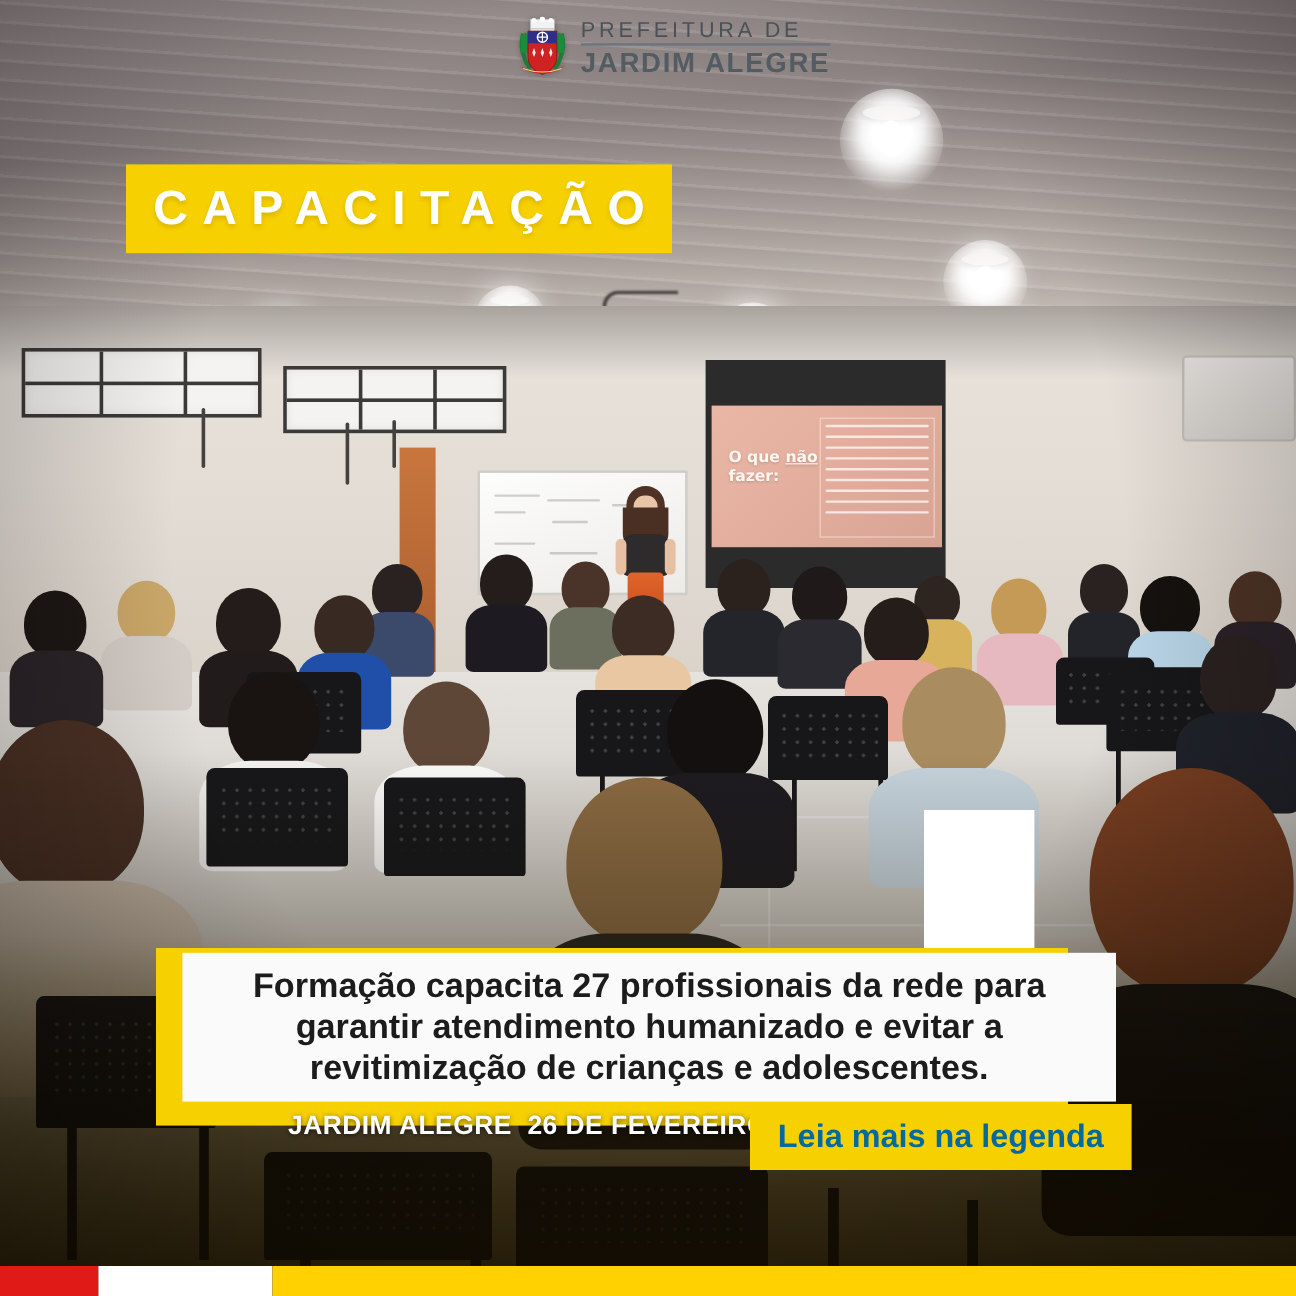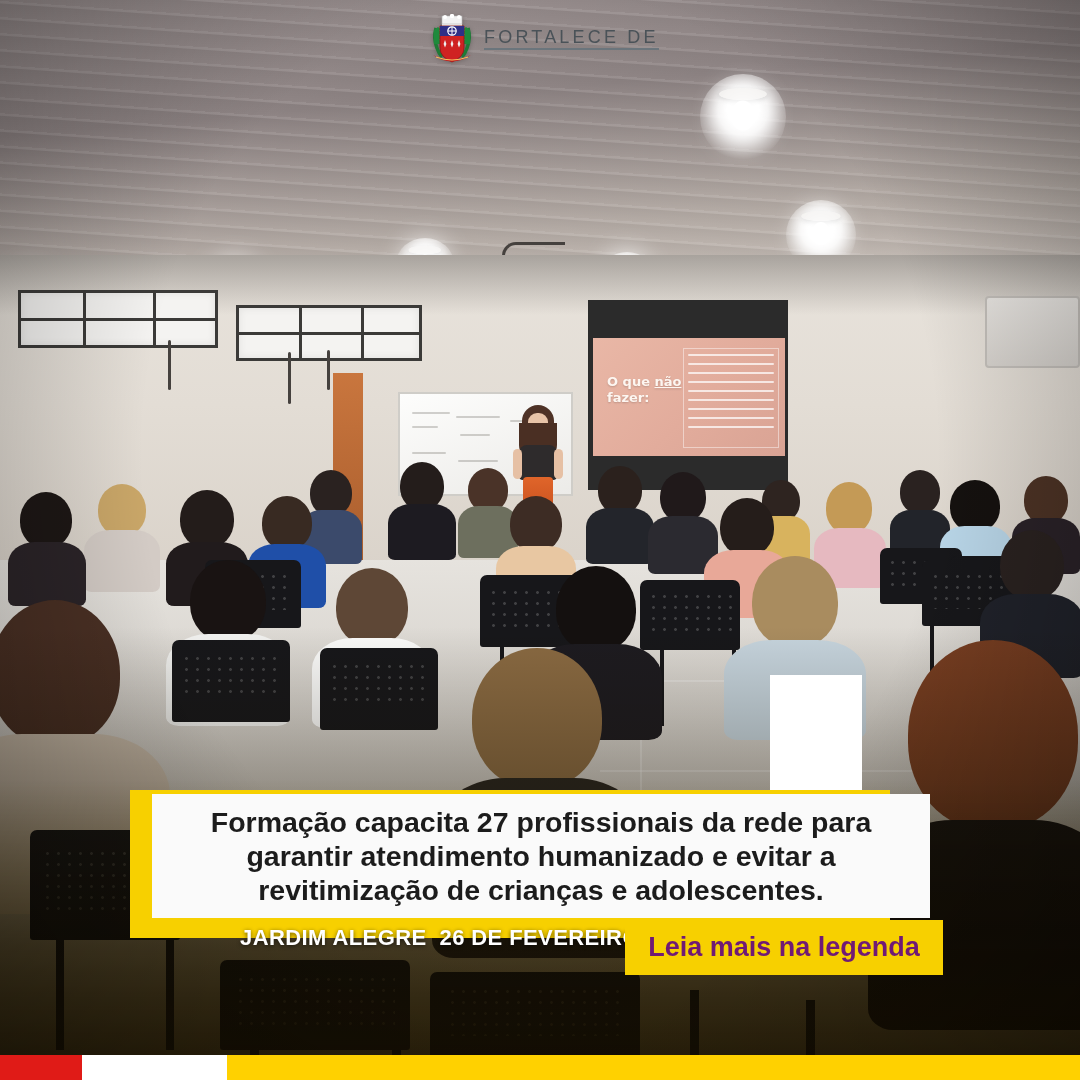--- a/index.html
+++ b/index.html
@@ -208,21 +208,21 @@
     position:absolute;left:240px;top:925px;
     color:#ffffff;font-size:22px;font-weight:700;letter-spacing:.4px;
     font-family:"Liberation Sans", sans-serif;
     text-shadow:0 1px 4px rgba(0,0,0,.6);white-space:pre;
   }
   .cta{
     position:absolute;left:625px;top:920px;width:318px;height:55px;
     background:#F7D000;display:flex;align-items:center;justify-content:center;
   }
   .cta span{
-    color:#701a75;font-size:27px;font-weight:700;
+    color:#0369a1;font-size:27px;font-weight:700;
     font-family:"Liberation Sans", sans-serif;
   }
 
   .footbar{position:absolute;left:0;bottom:0;width:100%;height:25px;display:flex;}
   .fb-red{width:82px;background:#E01B17;}
   .fb-white{width:145px;background:#ffffff;}
   .fb-yellow{flex:1;background:#FFD100;}
 </style>
 </head>
 <body>
@@ -483,25 +483,29 @@
           <path d="M17.8 17 h8.4 M22 12.8 v8.4" stroke="#ffffff" stroke-width="1"></path>
           <path d="M15 26 l1.4 4 l-1.4 3.4 l-1.4 -3.4 z" fill="#f0f0f0"></path>
           <path d="M22 26 l1.4 4 l-1.4 3.4 l-1.4 -3.4 z" fill="#f0f0f0"></path>
           <path d="M29 26 l1.4 4 l-1.4 3.4 l-1.4 -3.4 z" fill="#f0f0f0"></path>
           <path d="M3 41 q19 9 38 0 q-19 13 -38 0 z" fill="#c22020"></path>
           <path d="M6 43 q16 6 32 0" stroke="#ffd76a" stroke-width="0.9" fill="none"></path>
         </g>
       </svg>
     </div>
     <div class="logo-text">
-      <div class="logo-l1">FORTALECE DE</div>
+      <div class="logo-l1">PREFEITURA DE</div>
       <div class="logo-rule"></div>
+      <div class="logo-l2">JARDIM ALEGRE</div>
     </div>
   </div>
 
+  <div class="kicker">
+    <span>CAPACITAÇÃO</span>
+  </div>
 
   <div class="headline-white"></div>
 
   <div class="sub-accent"></div>
   <div class="subbox">
     <p>Formação capacita 27 profissionais da rede para garantir atendimento humanizado e evitar a revitimização de crianças e adolescentes.</p>
   </div>
 
   <div class="meta">JARDIM ALEGRE  26 DE FEVEREIRO</div>
   <div class="cta">

